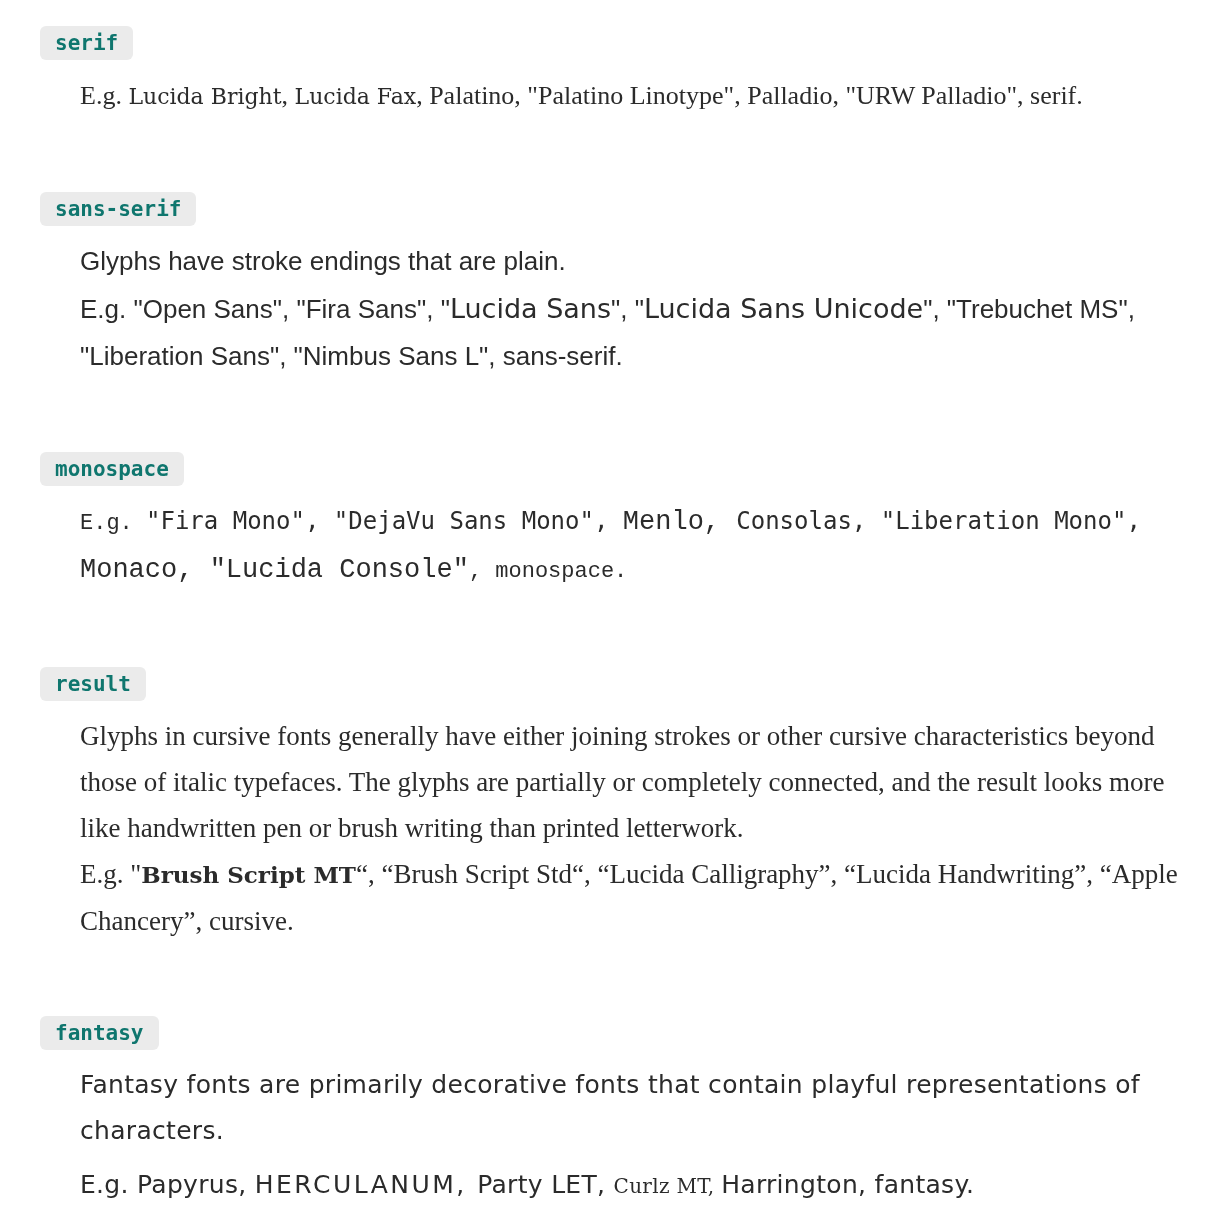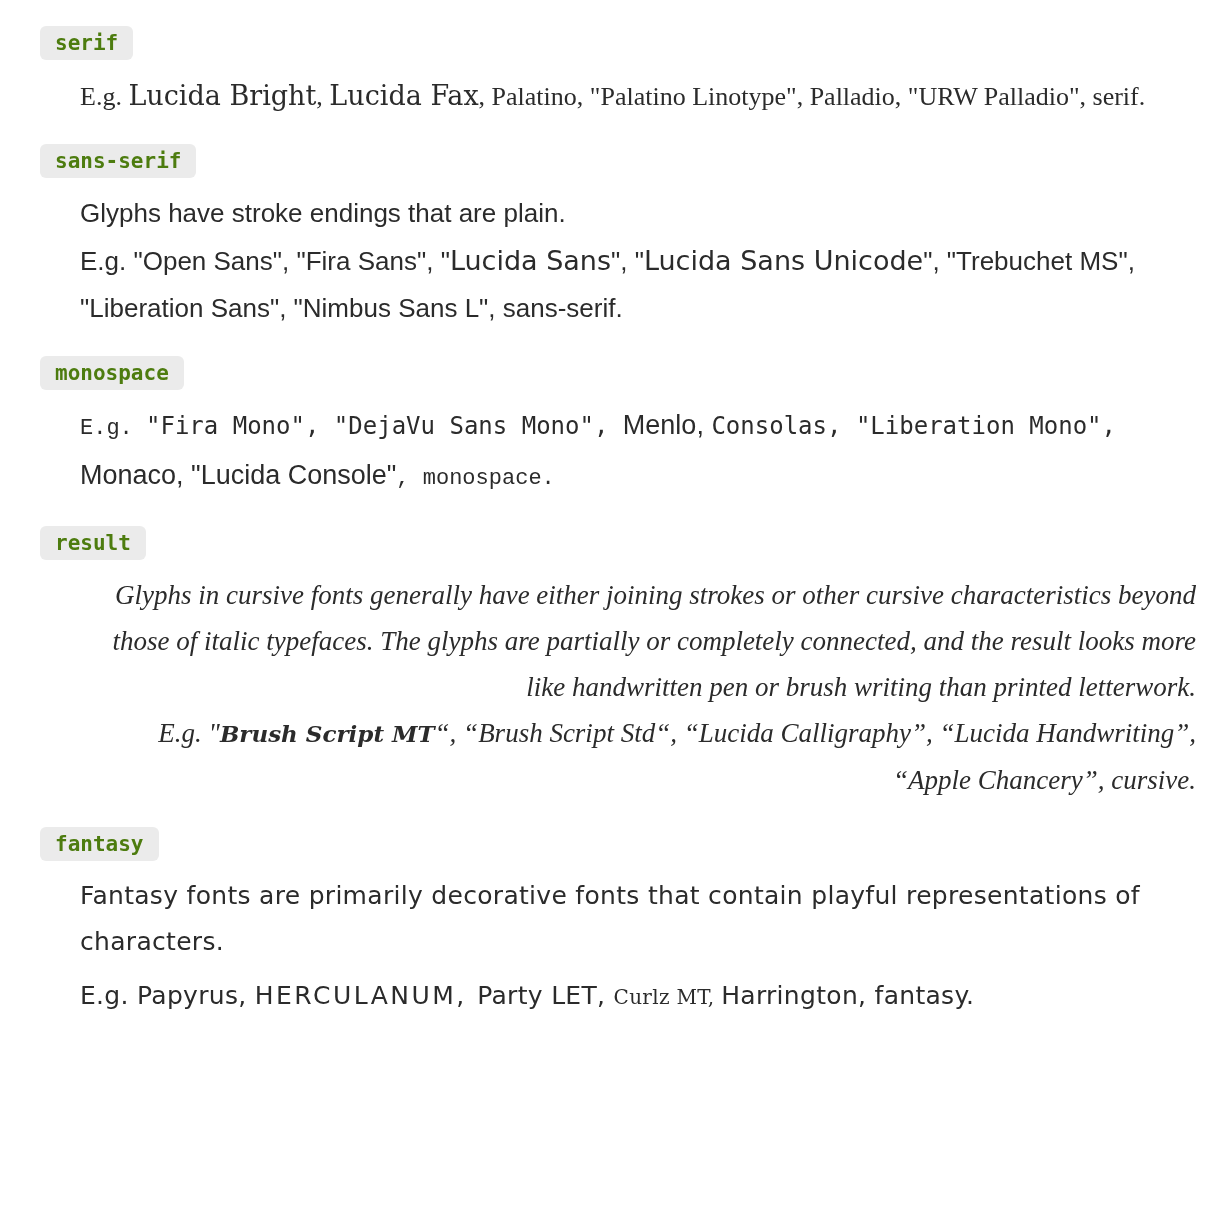--- a/index.html
+++ b/index.html
@@ -5,27 +5,27 @@
   html, body {
     margin: 0;
     background: #ffffff;
   }
   body {
     padding: 10px 14px 16px 40px;
     color: #2b2b2b;
     font-family: "Liberation Serif", serif;
   }
   .section { margin: 0; padding: 0; }
-  .section + .section { margin-top: 24px; }
+  .section + .section { margin-top: 72px; }
 
   .term { margin: 0 0 12px 0; }
   .term code {
     display: inline-block;
     background: #ebebeb;
-    color: #4d7c0f;
+    color: #0f766e;
     font-family: "DejaVu Sans Mono", monospace;
     font-weight: bold;
     font-size: 21px;
     line-height: 30px;
     padding: 2px 15px;
     border-radius: 6px;
   }
 
   .dd {
     margin: 0 0 0 40px;
@@ -33,21 +33,21 @@
   }
 
   
   .sec-serif .dd {
     font-family: "Liberation Serif", serif;
     font-size: 26px;
     line-height: 47px;
   }
   .f-big-serif {
     font-family: "DejaVu Serif", serif;
-    font-size: 27px;
+    font-size: 22px;
   }
 
   
   .sec-sans .dd {
     font-family: "Liberation Sans", sans-serif;
     font-size: 26px;
     line-height: 47px;
   }
   .f-dejavu-sans {
     font-family: "DejaVu Sans", sans-serif;
@@ -58,31 +58,29 @@
   .sec-mono .dd {
     font-family: "Liberation Mono", monospace;
     font-size: 22px;
     line-height: 47px;
   }
   .f-mono-dejavu {
     font-family: "DejaVu Sans Mono", monospace;
     font-size: 24px;
   }
   .f-mono-big {
-    font-family: Liberation Sans, sans-serif;
+    font-family: Liberation Mono, monospace;
     font-size: 27px;
   }
 
   
   .sec-cursive .dd {
     font-family: "Liberation Serif", serif;
-    font-style: italic;
     font-size: 27px;
     line-height: 46px;
-    text-align: right;
   }
   .f-brush {
     font-family: "DejaVu Serif", serif;
     font-weight: bold;
     font-size: 23px;
   }
 
   
   .sec-fantasy .dd {
     font-family: "DejaVu Sans", sans-serif;

